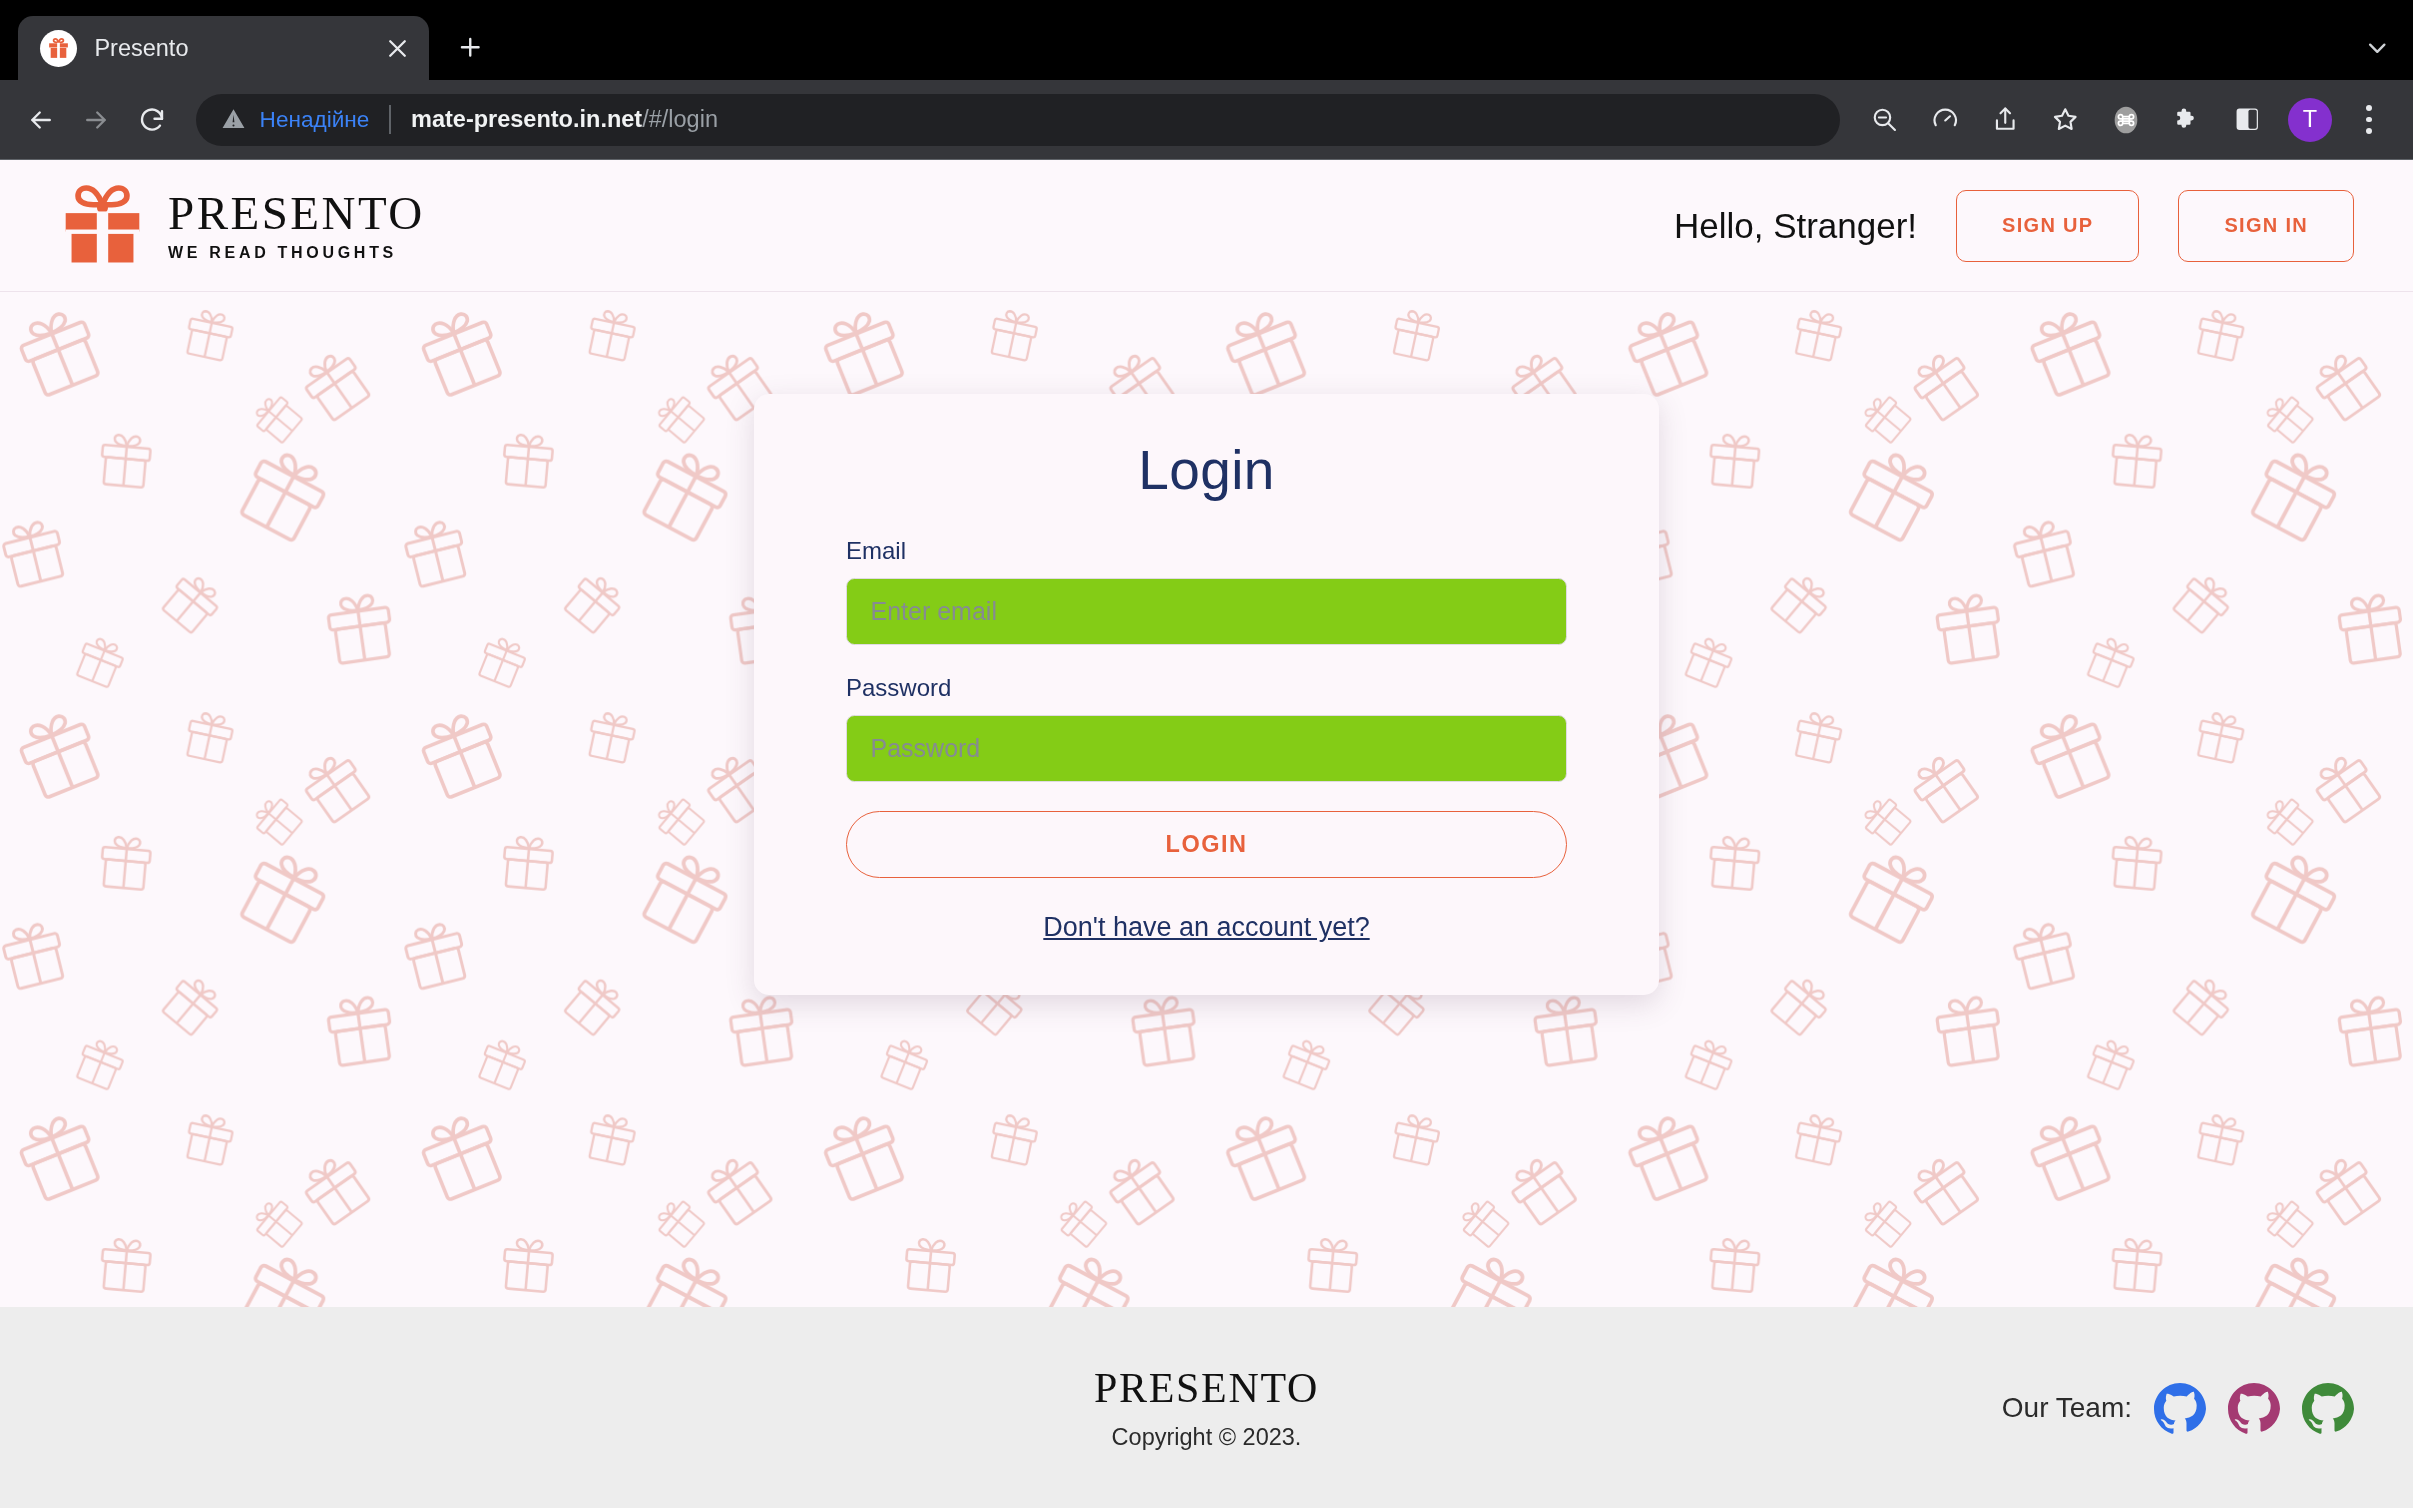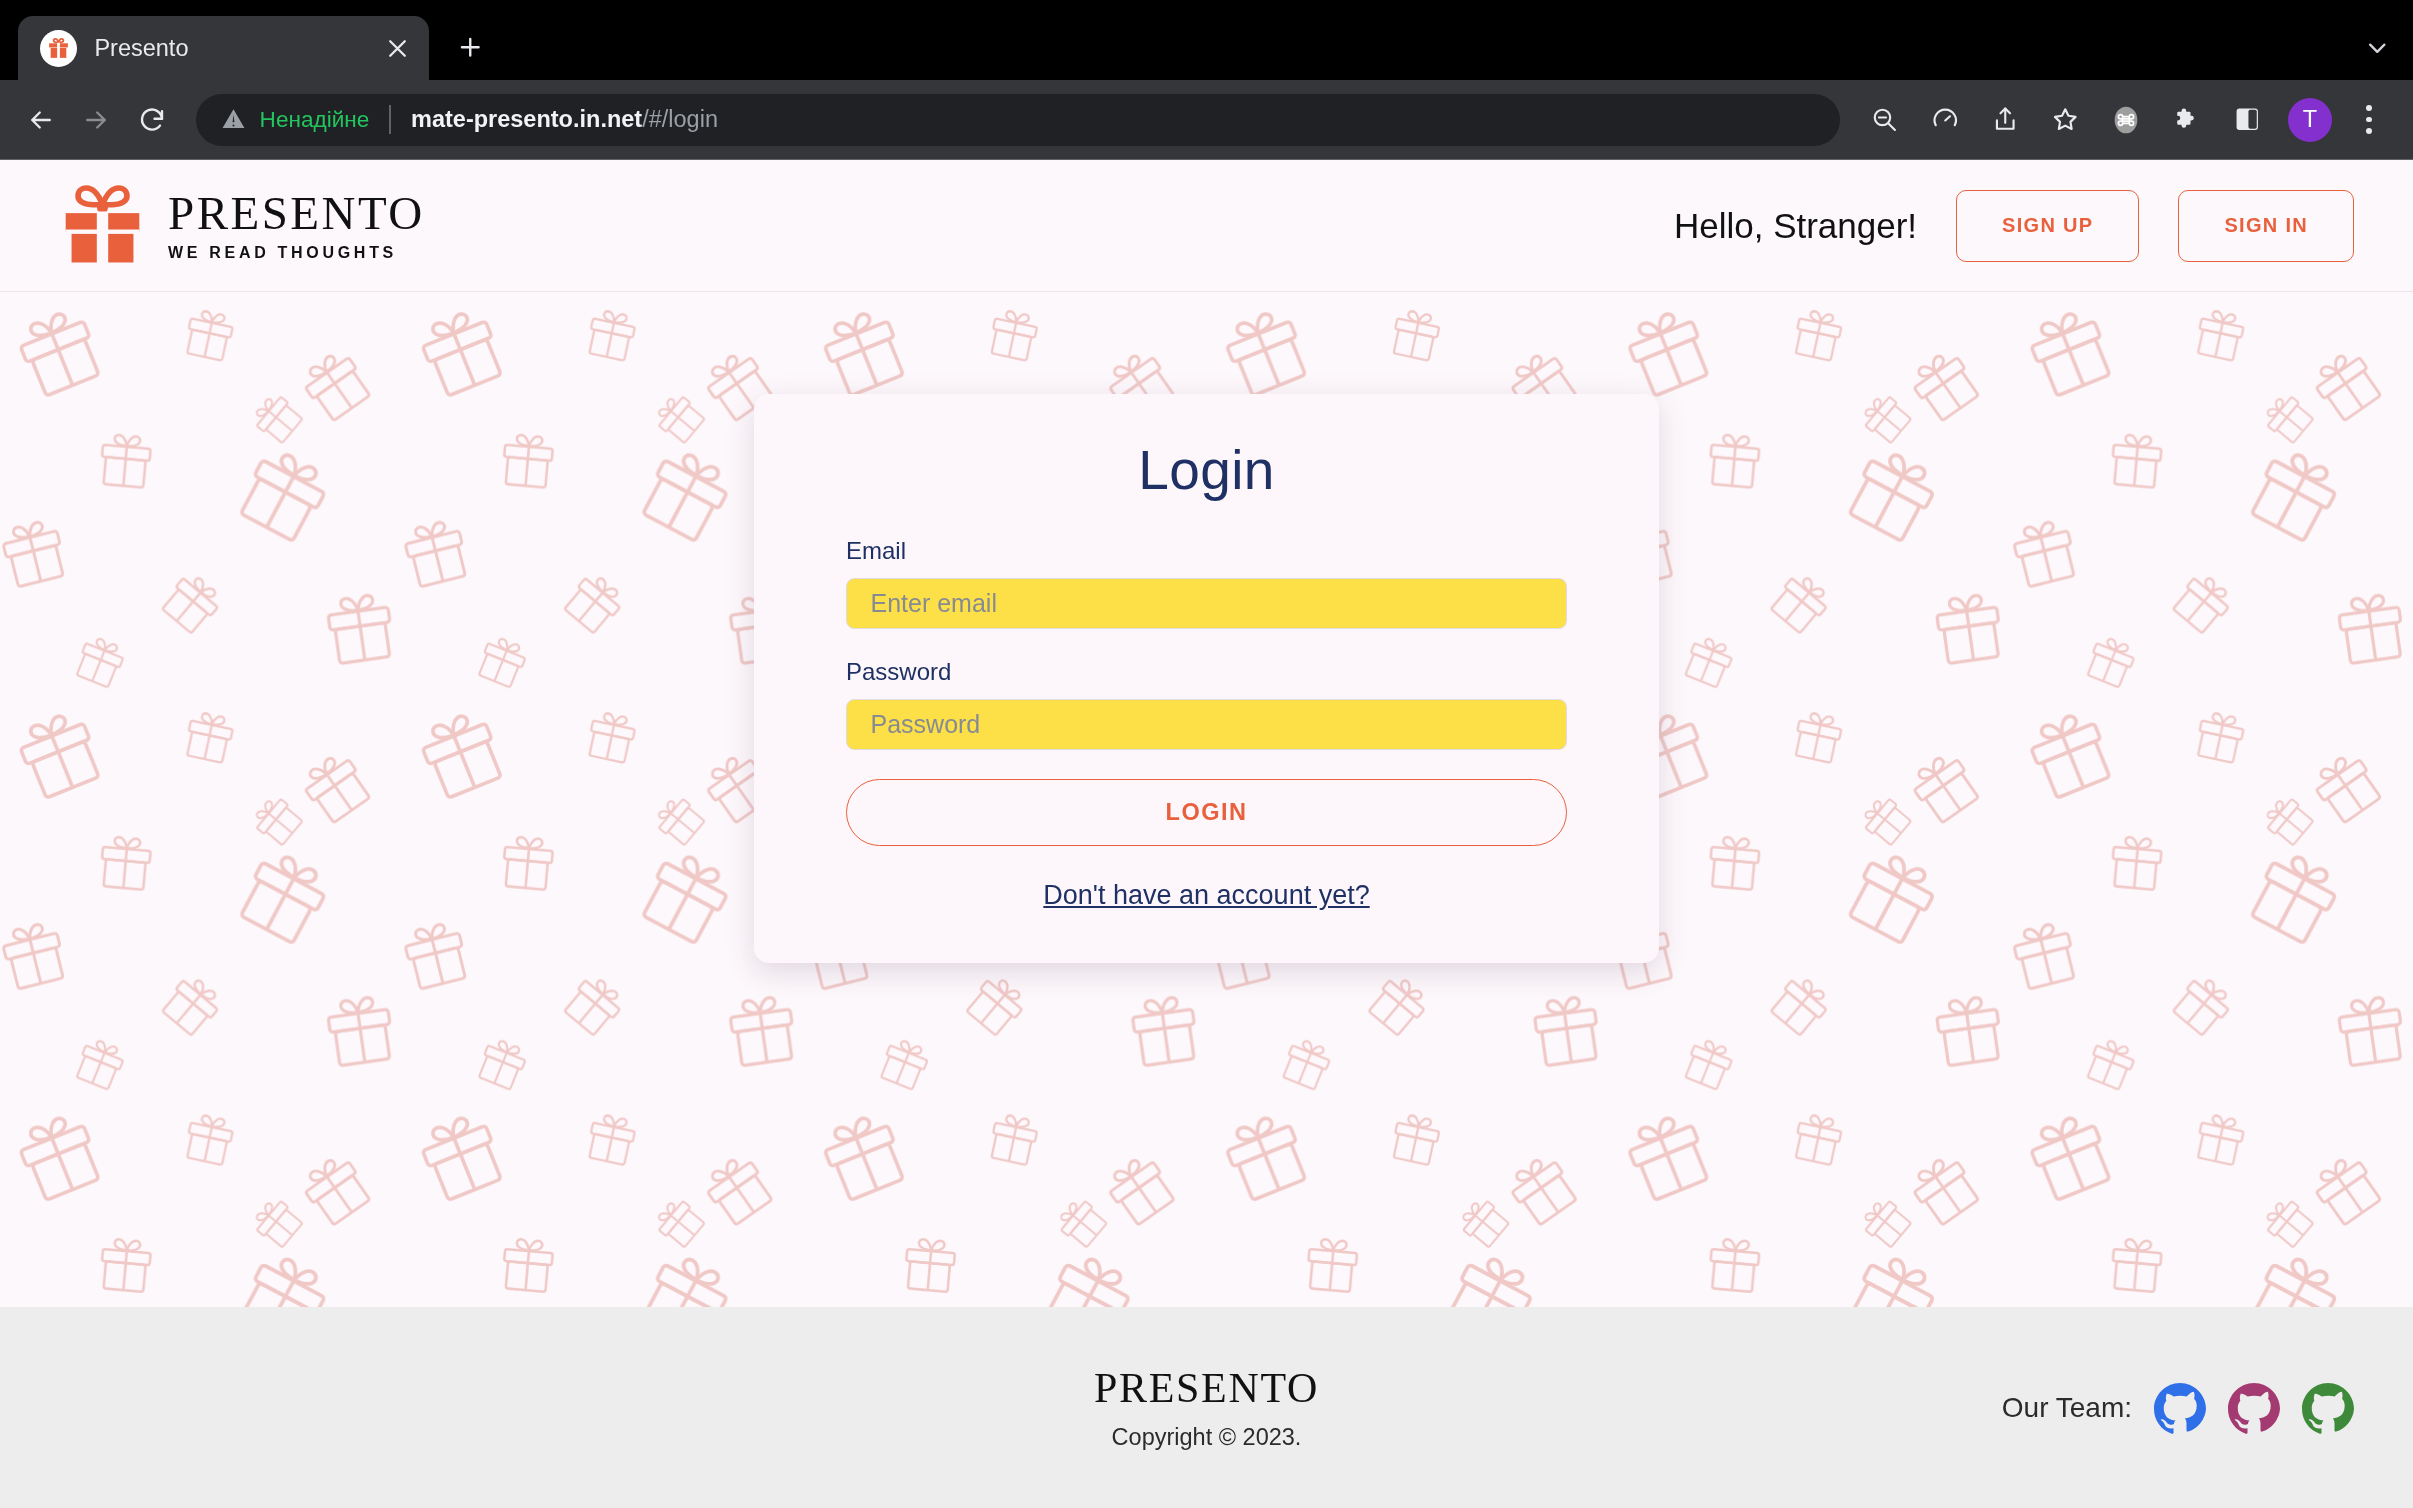--- a/index.html
+++ b/index.html
@@ -54,21 +54,21 @@
     width: 52px; height: 52px; display: flex; align-items: center;
     justify-content: center; color: #e8eaed; border-radius: 50%;
   }
   .nav-btn.disabled { color: #8a8d91; }
   .omnibox {
     flex: 1; height: 52px; background: #202124; border-radius: 28.5px;
     display: flex; align-items: center; padding: 0 25px; margin: 0 15px;
     gap: 0;
   }
   .not-secure-wrap { display: flex; align-items: center; gap: 13.4px; }
-  .not-secure-txt { color: #22c55e; font-size: 22.6px; }
+  .not-secure-txt { color: #3b82f6; font-size: 22.6px; }
   .omni-sep { width: 1.7px; height: 28.5px; background: #5f6368; margin: 0 20px; }
   .url { font-size: 23.5px; color: #9aa0a6; white-space: nowrap; }
   .url b { color: #f1f3f4; font-weight: 700; }
   .tb-icons { display: flex; align-items: center; gap: 8.4px; }
   .tb-icon {
     width: 52px; height: 52px; display: flex; align-items: center;
     justify-content: center; color: #e8eaed;
   }
   .avatar-btn {
     width: 44px; height: 44px; border-radius: 50%; background: #8430ce;
@@ -127,22 +127,22 @@
     padding: 44px 92px 52px;
   }
   .card-title {
     text-align: center; font-size: 55px; color: #1f3164; font-weight: 400;
     margin-bottom: 35px; letter-spacing: 0.4px;
   }
   .field-label {
     font-size: 24px; color: #1f3164; margin-bottom: 13.4px; display: block;
   }
   .field-input {
-    width: 100%; height: 51px; border: 0.8px solid #dfdbe2; border-radius: 8.4px;
-    background: #fde047; padding: 0 23.5px; font-size: 25px; color: #3c4043;
+    width: 100%; height: 67px; border: 0.8px solid #dfdbe2; border-radius: 8.4px;
+    background: #84cc16; padding: 0 23.5px; font-size: 25px; color: #3c4043;
     font-family: "Liberation Sans", sans-serif; outline: none;
   }
   .field-input::placeholder { color: #868b93; }
   .field-block { margin-bottom: 28.5px; }
   .btn-login {
     width: 100%; height: 67px; margin-top: 23.5px;
     border: 1.7px solid #e8613c; color: #e8613c; background: transparent;
     border-radius: 35px; font-size: 23.5px; font-weight: 700; letter-spacing: 1.5px;
     font-family: "Liberation Sans", sans-serif;
     display: flex; align-items: center; justify-content: center;

